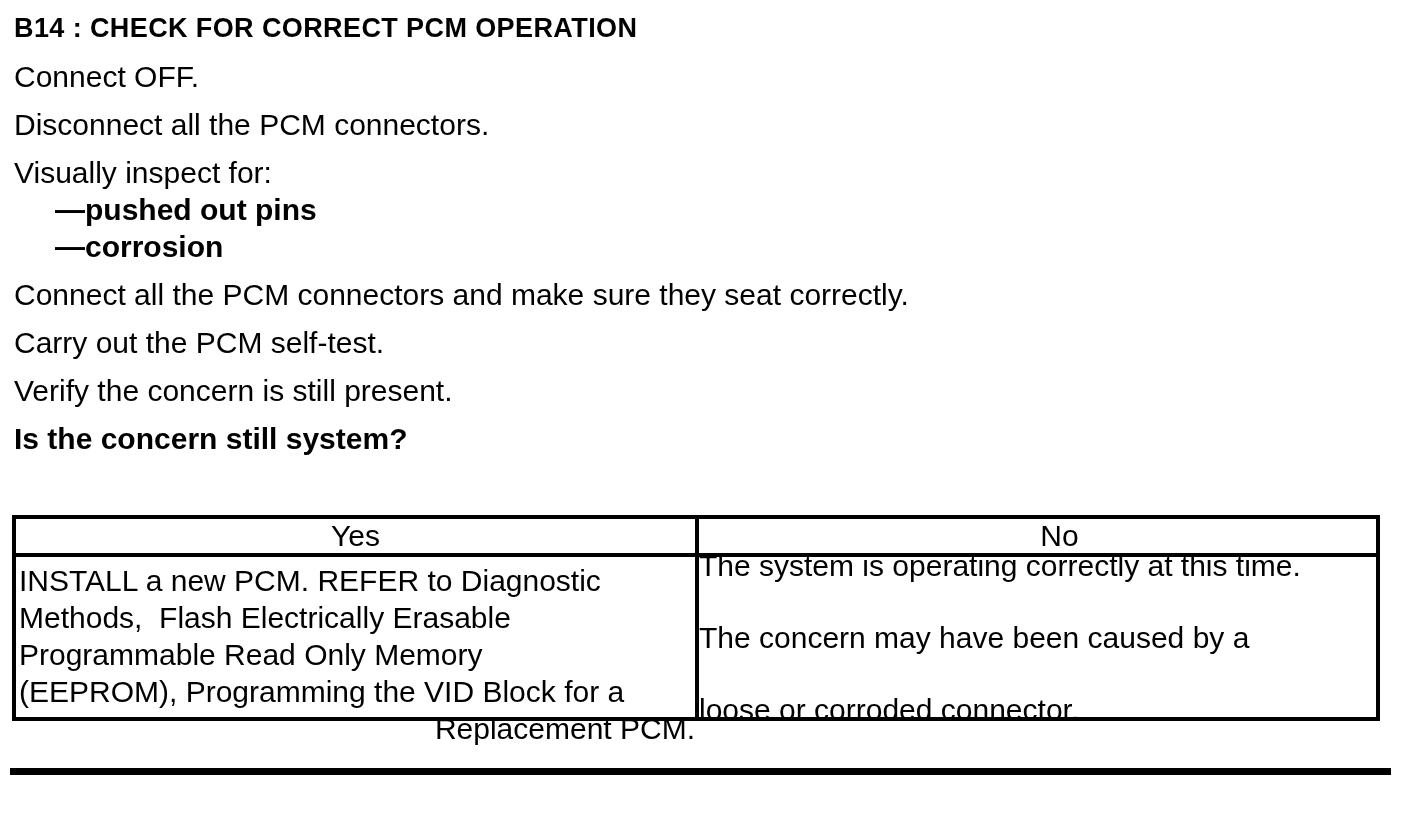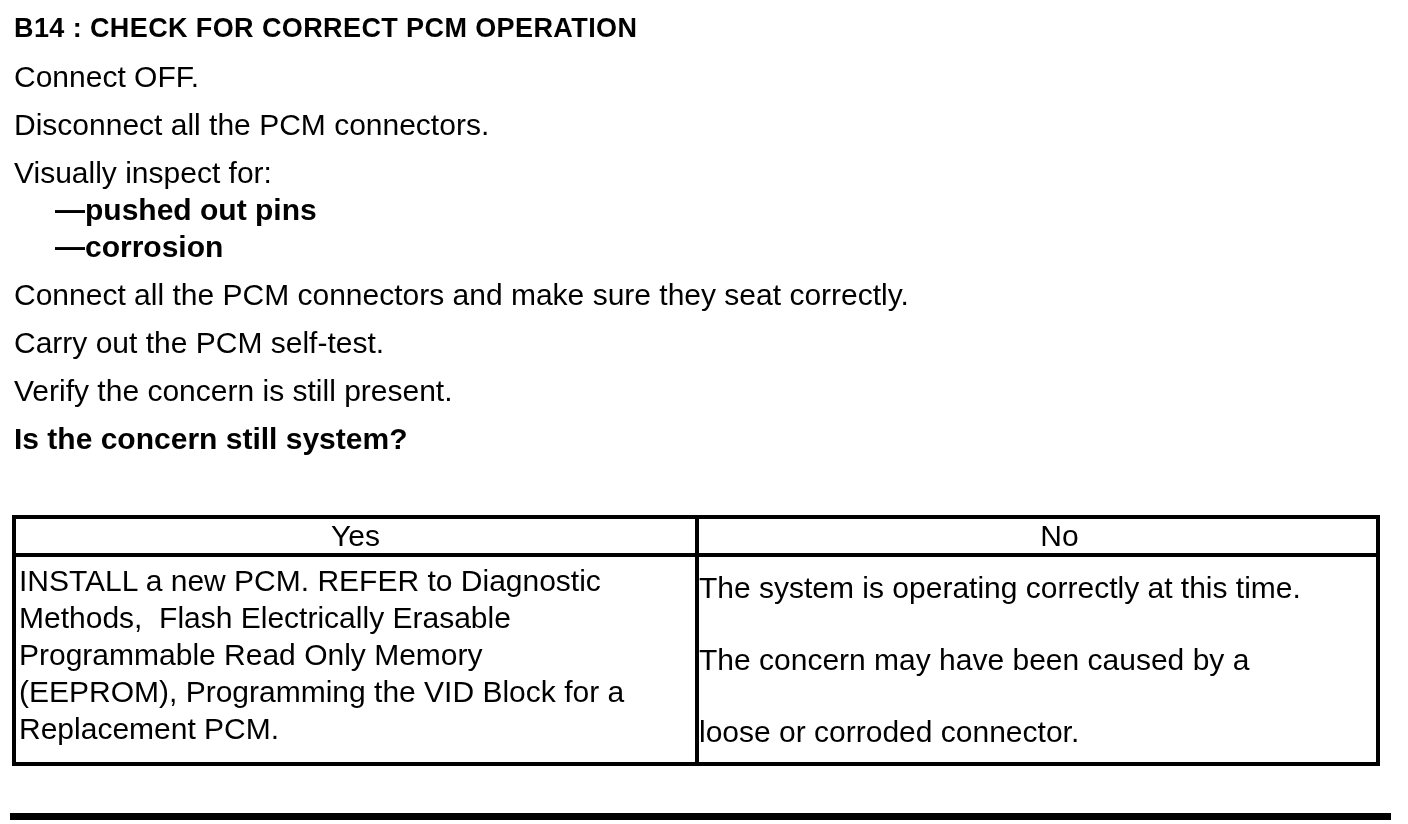--- a/index.html
+++ b/index.html
@@ -69,21 +69,21 @@
   .header-cell.yes {
     width: 683px;
     border-right: 4px solid #000000;
   }
   .header-cell.no {
     flex: 1;
     padding-left: 44px;
   }
   .body-row {
     display: flex;
-    height: 205px;
+    height: 160px;
   }
   .body-cell {
     box-sizing: border-box;
   }
   .body-cell.yes {
     width: 683px;
     border-right: 4px solid #000000;
     padding: 5px 0 0 3px;
   }
   .body-cell.no {
@@ -92,21 +92,21 @@
     flex-direction: column;
     justify-content: center;
     gap: 35px;
   }
   .cell-line {
     font-size: 30px;
     line-height: 37px;
     white-space: pre;
   }
   .cell-line.centered {
-    text-align: left;
+    text-align: right;
   }
   .bottom-rule {
     margin: 47px 0 0 10px;
     width: 1381px;
     height: 7px;
     background: #000000;
   }
 </style>
 </head>
 <body>

